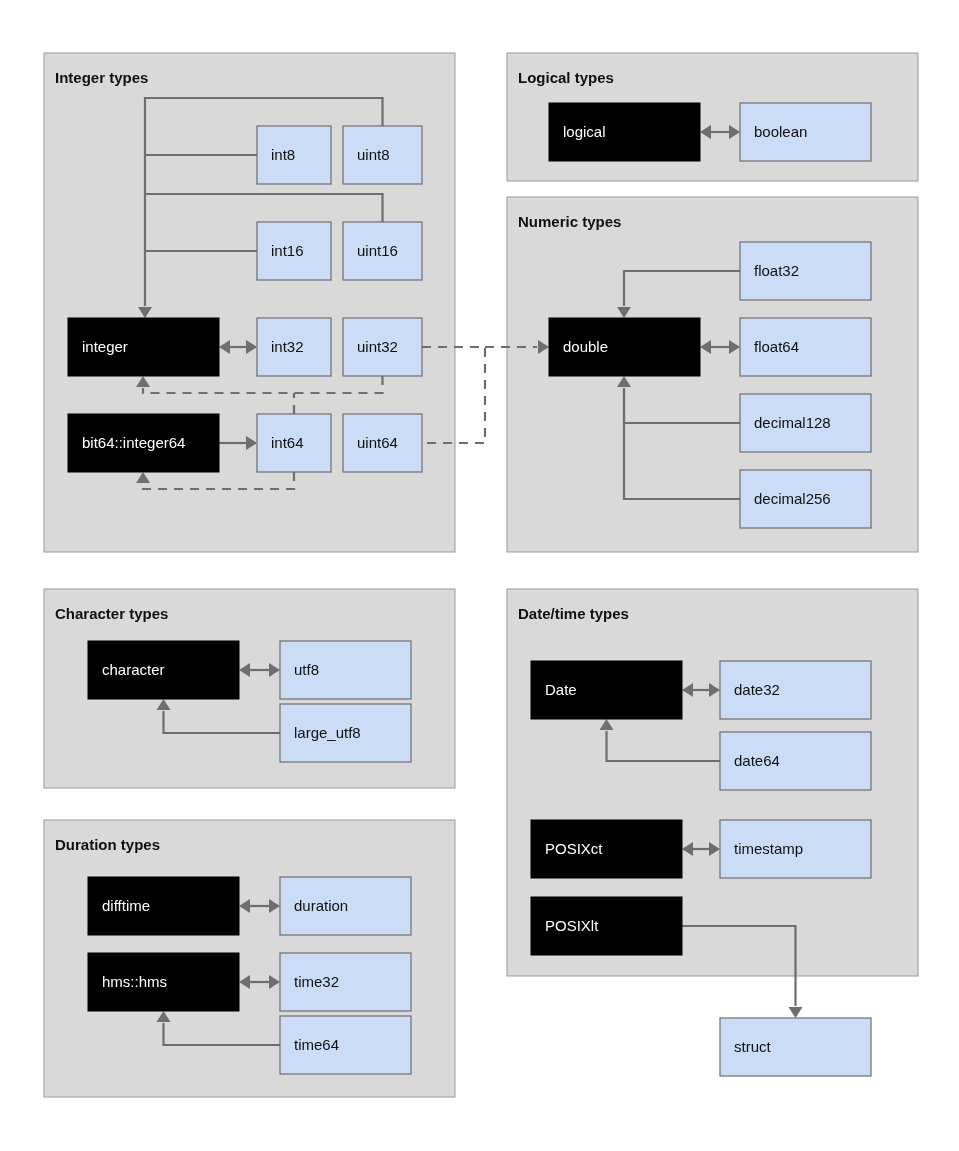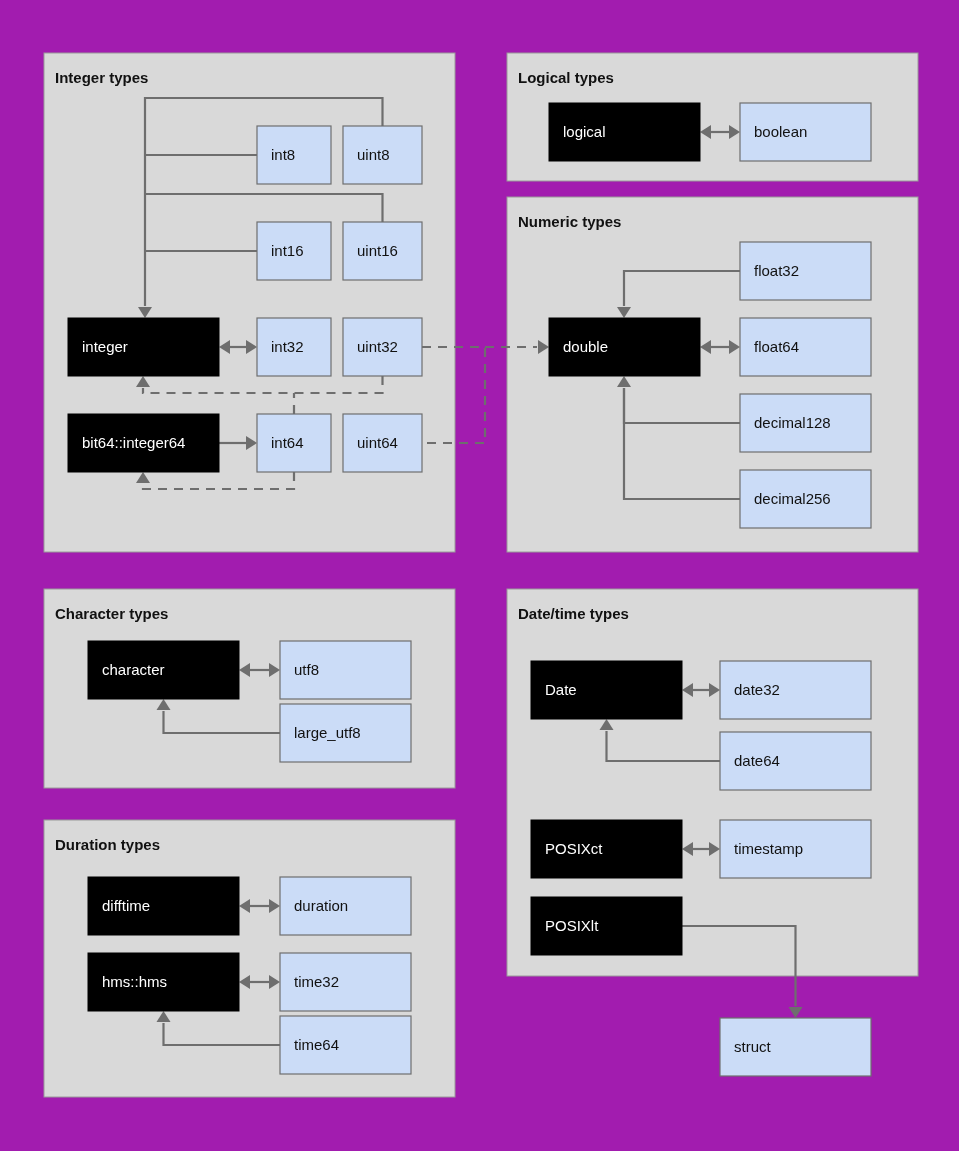--- a/index.html
+++ b/index.html
@@ -1,16 +1,16 @@
 <!DOCTYPE html>
 <html><head>
 <meta charset="utf-8">
 <style>
   html,body{margin:0;padding:0;background:#000;}
-  #stage{position:relative;width:959px;height:1151px;background:#a21caf;
+  #stage{position:relative;width:959px;height:1151px;background:#ffffff;
          font-family:"Liberation Sans","DejaVu Sans",sans-serif;}
   svg#canvas{position:absolute;left:0;top:0;width:959px;height:1151px;}
   .panel-rect{fill:#d9d9d9;stroke:#9a9a9a;stroke-width:1;}
   .panel-title{font-size:15px;font-weight:bold;fill:#111;}
   .box-dark{fill:#000000;stroke:#000000;stroke-width:1;}
   .box-blue{fill:#cbdcf7;stroke:#6e6e6e;stroke-width:1.2;}
   .lbl-light{font-size:15px;fill:#ffffff;}
   .lbl-dark{font-size:15px;fill:#111111;}
   .edge{stroke:#6e6e6e;stroke-width:2.2;fill:none;}
   .edge-dash{stroke:#6e6e6e;stroke-width:2.2;fill:none;stroke-dasharray:9 7;}

